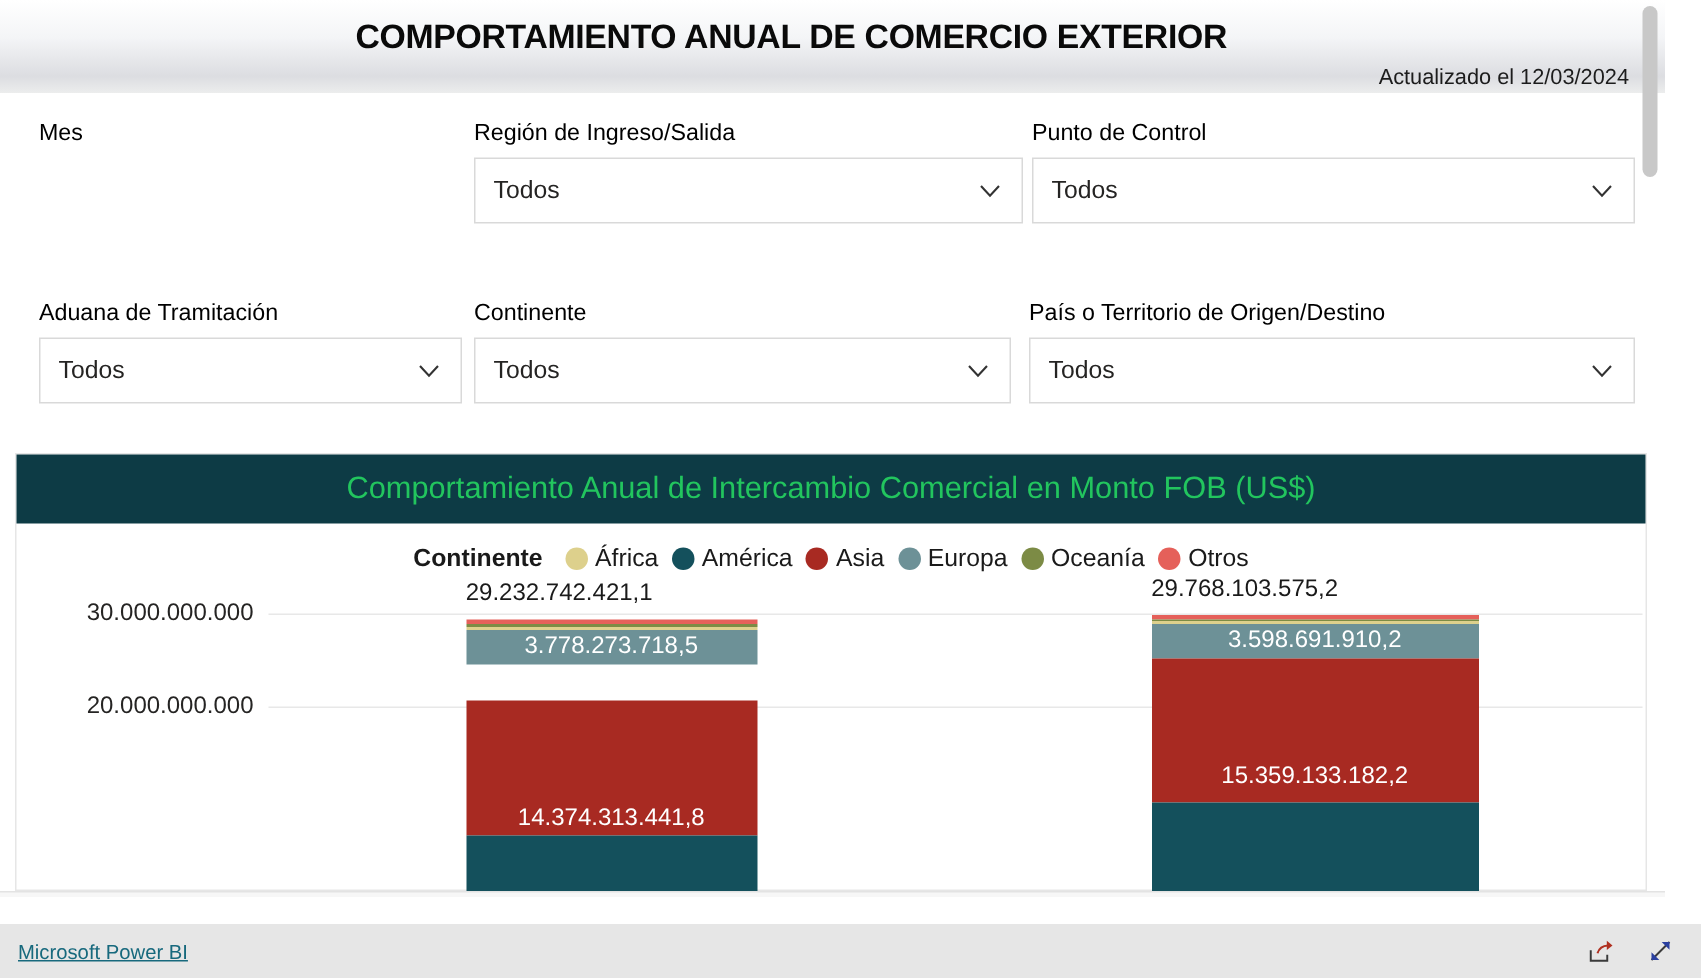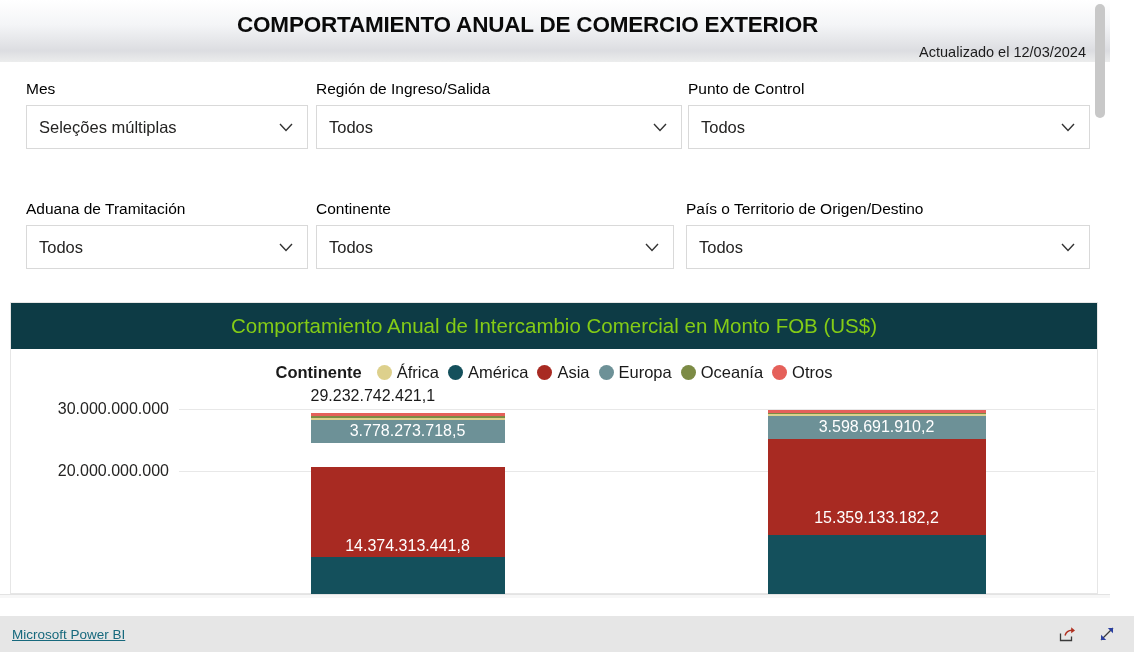--- a/index.html
+++ b/index.html
@@ -59,21 +59,21 @@
   }
   .slicer-value { font-size:16.5px; color:#252423; flex:1; white-space:nowrap; overflow:hidden; }
   .chev { width:22px; height:22px; flex:0 0 22px; }
 
   
   .visual {
     position:absolute; left:10px; top:302px; width:1088px; height:292px;
     background:#fff; border:1px solid #e6e6e6;
   }
   .visual-title {
-    height:46px; background:#0d3b45; color:#84cc16;
+    height:46px; background:#0d3b45; color:#22c55e;
     display:flex; align-items:center; justify-content:center;
     font-size:20.5px; font-weight:400;
   }
   .legend {
     display:flex; align-items:center; justify-content:center;
     gap:9px; margin-top:14px; font-size:16.5px; color:#1a1a1a;
   }
   .legend-title { font-weight:bold; margin-right:6px; }
   .legend-item { display:flex; align-items:center; gap:5px; cursor:pointer; }
   .legend-dot { width:15px; height:15px; border-radius:50%; display:inline-block; }
@@ -123,26 +123,20 @@
 
   <div class="canvas">
 
     <div class="header">
       <div class="title">COMPORTAMIENTO ANUAL DE COMERCIO EXTERIOR</div>
       <div class="updated">Actualizado el 12/03/2024</div>
     </div>
 
     <div class="slicer" style="left:26px; top:80px; width:282px;">
       <div class="slicer-label">Mes</div>
-      <div class="slicer-box">
-        <span class="slicer-value">Seleções múltiplas</span>
-        <svg class="chev" viewBox="0 0 22 22">
-          <polyline points="5,8 11,14.5 17,8" fill="none" stroke="#333" stroke-width="1.4"></polyline>
-        </svg>
-      </div>
     </div>
 
     <div class="slicer" style="left:316px; top:80px; width:366px;">
       <div class="slicer-label">Región de Ingreso/Salida</div>
       <div class="slicer-box">
         <span class="slicer-value">Todos</span>
         <svg class="chev" viewBox="0 0 22 22">
           <polyline points="5,8 11,14.5 17,8" fill="none" stroke="#333" stroke-width="1.4"></polyline>
         </svg>
       </div>
@@ -234,20 +228,21 @@
           </div>
           <div class="bar-total" style="left: 299.5px; width: 194px; top: -8.70464px;">29.232.742.421,1</div>
           <div class="bar" style="left: 756.5px; width: 218px; height: 186.051px;">
             <div class="seg" style="background: rgb(229, 96, 90); height: 2.625px; flex: 0 0 2.625px;"></div>
             <div class="seg" style="background: rgb(124, 139, 69); height: 1.875px; flex: 0 0 1.875px;"></div>
             <div class="seg" style="background: rgb(221, 208, 140); height: 1.625px; flex: 0 0 1.625px;"></div>
             <div class="seg" style="background: rgb(109, 145, 151); height: 22.4918px; flex: 0 0 22.4918px;">3.598.691.910,2</div>
             <div class="seg label-bottom" style="background: rgb(168, 42, 34); height: 95.9946px; flex: 0 0 95.9946px; padding-bottom: 0px; align-items: flex-start; padding-top: 70px;">15.359.133.182,2</div>
             <div class="seg" style="background: rgb(20, 80, 92); height: 61.4392px; flex: 0 0 61.4392px;"></div>
           </div>
+          <div class="bar-total" style="left: 756.5px; width: 194px; top: -12.0506px;">29.768.103.575,2</div>
         </div>
     </div>
 
     <div class="zoombar">
       
       
       
       
       
     </div>

